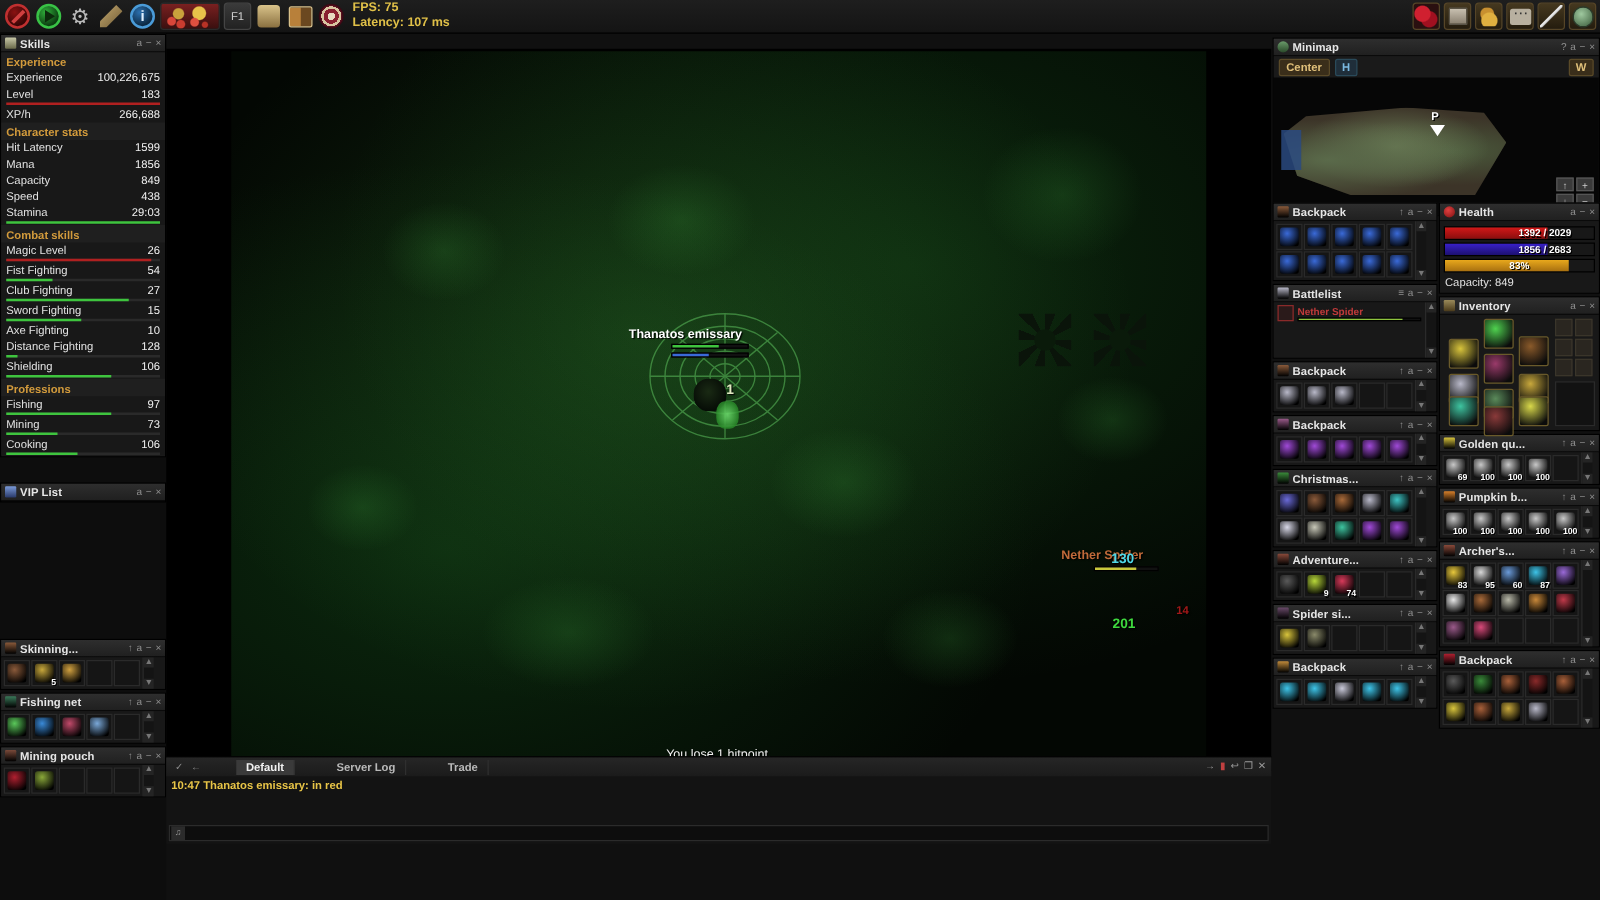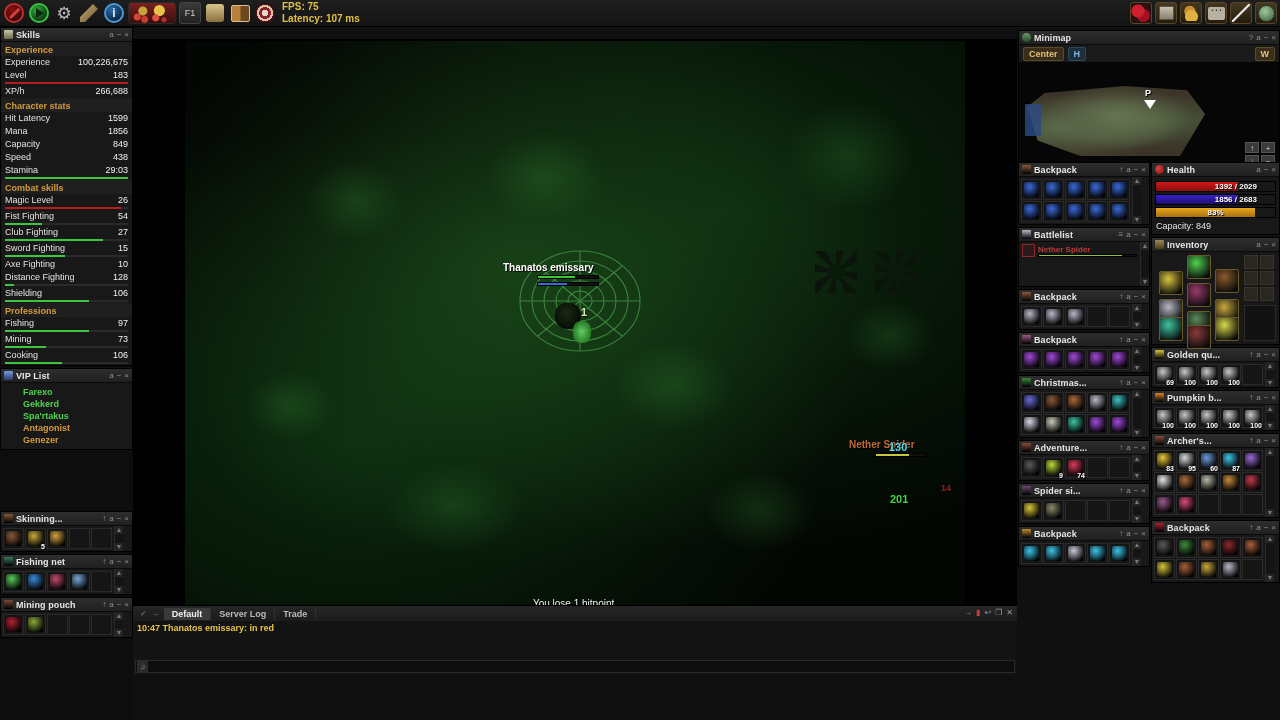--- a/index.html
+++ b/index.html
@@ -101,21 +101,21 @@
   #web { position:absolute; left:325px; top:200px; width:140px; height:120px; opacity:.55; }
   .pname { position:absolute; color:#fff; font-size:10px; font-weight:bold; text-shadow:1px 1px 1px #000; white-space:nowrap;}
   .cbar { position:absolute; height:4px; border:1px solid #000; background:#111; }
   .cbar > i { display:block; height:2px; }
   .dmg { position:absolute; font-size:11px; font-weight:bold; text-shadow:1px 1px 1px #000; }
   #statusmsg { position:absolute; left:0; right:0; bottom:8px; text-align:center; color:#f0f0f0; font-size:10px; text-shadow:1px 1px 1px #000;}
 
   
   #chat { position:absolute; left:133px; top:605px; width:884px; height:70px; background:#131313; border-top:1px solid #000; }
   #chat-tabs { height:15px; display:flex; align-items:center; gap:0px; background:linear-gradient(#262626,#1b1b1b); padding-left:4px; position:relative;}
-  .ctab { font-size:9px; color:#b9b9b9; padding:1px 8px; font-weight:bold; border-right:1px solid #2f2f2f;}
+  .ctab { font-size:9px; color:#b9b9b9; padding:1px 8px; font-weight:bold; border-right:1px solid #2f2f2f;margin-left:25px;}
   .ctab.active { color:#f2f2f2; background:#3a3a3a; }
   .ctrl-ico { color:#8a8a8a; font-size:8px; padding:0 3px;}
   #chat-right { position:absolute; right:4px; top:2px; display:flex; gap:4px; align-items:center; }
   #chat-lines { padding:2px 4px 0 4px; height:38px; overflow:hidden;}
   .cline { font-size:9px; line-height:11.5px; color:#e8c547; font-weight:bold; white-space:nowrap;}
   #chat-input { height:13px; margin:1px 2px; background:#0d0d0d; border:1px solid #2b2b2b; display:flex; align-items:center;}
   .ci-btn { width:11px;height:11px;background:#2b2b2b;color:#999;font-size:7px;text-align:center;line-height:11px;margin-left:1px;}
 
   
   #rcolA { position:absolute; left:1018px; top:28px; width:132px; }
@@ -315,37 +315,30 @@
           <div class="skl-row">
             <span>Cooking</span>
             <span class="v">106</span>
           </div>
           <div class="bar">
             <i style="width: 46%; background: rgb(62, 196, 62);"></i>
           </div>
         </div>
     </div>
 
-    <div class="panel" style="margin-top:2px">
+    <div class="panel" style="margin-top:20px">
       <div class="ph">
         <span class="ph-icon" style="background:linear-gradient(#7a9ad8,#2a3a6a)"></span>
         <span class="ph-title">VIP List</span>
         <span class="ph-btns">
           <span>a</span>
           <span>−</span>
           <span>×</span>
         </span>
       </div>
-      <div class="pbody" id="vip-body" style="padding:3px 0">
-          <div class="vip-name" style="color: rgb(79, 210, 79);">Farexo</div>
-          <div class="vip-name" style="color: rgb(79, 210, 79);">Gekkerd</div>
-          <div class="vip-name" style="color: rgb(79, 210, 79);">Spa'rtakus</div>
-          <div class="vip-name" style="color: rgb(211, 155, 60);">Antagonist</div>
-          <div class="vip-name" style="color: rgb(211, 155, 60);">Genezer</div>
-        </div>
     </div>
 
     <div id="left-containers" style="position:absolute; left:0; bottom:80px; width:133px;">
         <div class="panel">
           <div class="ph">
             <span class="ph-icon" style="background: linear-gradient(rgb(138, 90, 58), rgb(0, 0, 0));"></span>
             <span class="ph-title">Skinning...</span>
             <span class="ph-btns">
               <span>↑</span>
               <span>a</span>

